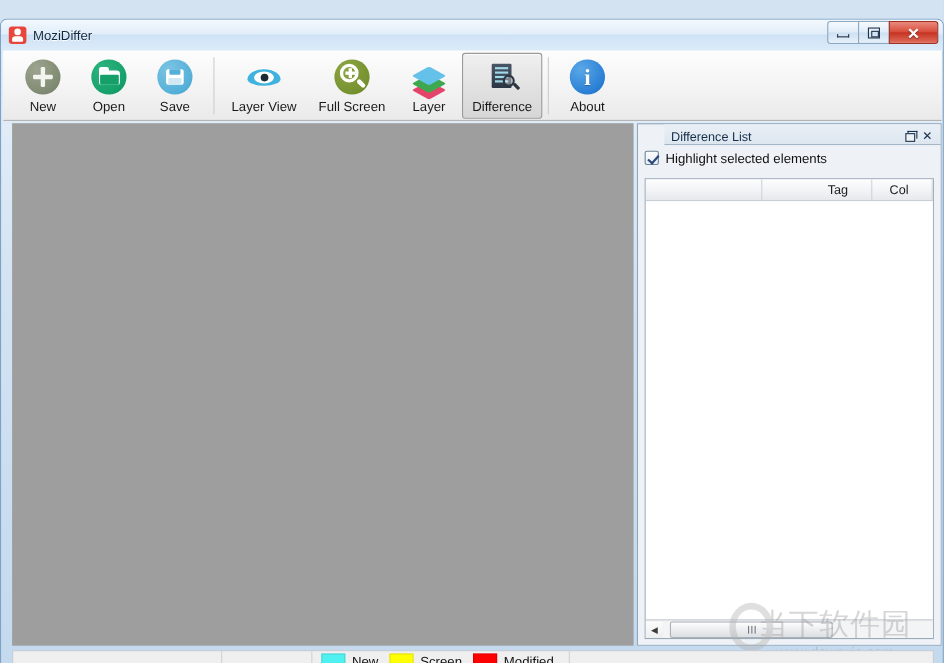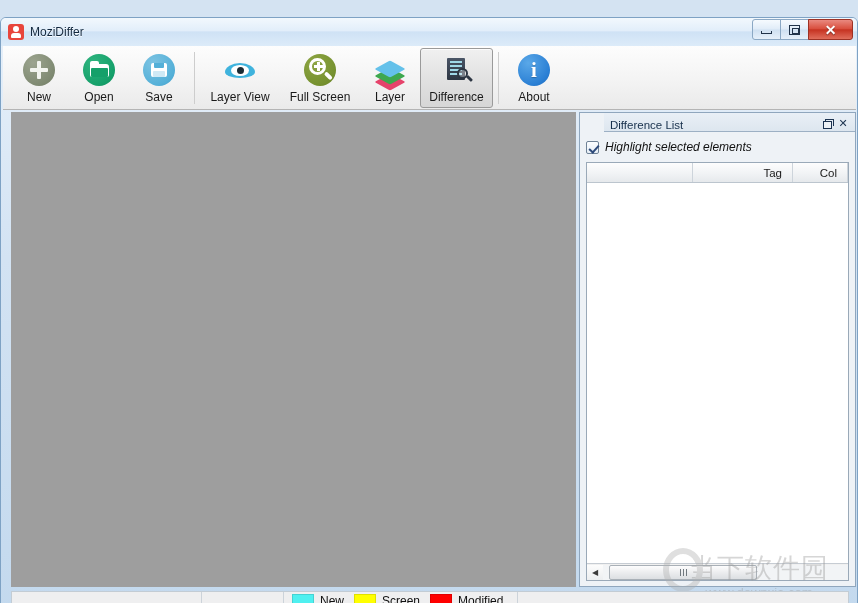--- a/index.html
+++ b/index.html
@@ -321,24 +321,23 @@
     content:""; position:absolute; left:0; top:2px;
     width:7px; height:6px; border:1px solid #1c3350; background:#eef2f6;
   }
   #dock-body {
     flex: 1;
     display: flex; flex-direction: column;
     padding: 5px 6px 5px 6px;
     background: #eef2f6;
   }
   #hl-row {
-    display: flex; align-items: center;
+    display: flex; align-items: flex-start;
     height: 20px; margin-bottom: 5px;
     flex: none;
-    font-style: italic;
   }
   #hl-check {
     width: 13px; height: 13px;
     border: 1px solid #6f8296;
     background: linear-gradient(to bottom, #fbfdff 0%, #e6eef6 100%);
     border-radius: 2px;
     margin-right: 6px;
     position: relative;
     flex: none;
   }
@@ -363,21 +362,21 @@
   #table-head {
     height: 20px;
     display: flex;
     background: linear-gradient(to bottom, #fdfdfd 0%, #f1f3f5 55%, #e6e9ec 100%);
     border-bottom: 1px solid #bcc5ce;
     flex: none;
   }
   .th {
     display: flex; align-items: center; justify-content: flex-end;
     font-size: 11.5px; color: #1b1b1b;
-    padding-right: 10px;
+    padding-right: 21px;
     border-right: 1px solid #cdd4db;
     overflow: hidden; white-space: nowrap;
   }
   .th.c0 { width: 106px; }
   .th.c1 { width: 100px; }
   .th.c2 { flex: 1; }
   #table-body { flex: 1; background: #fff; }
 
   #hscroll {
     height: 17px;

